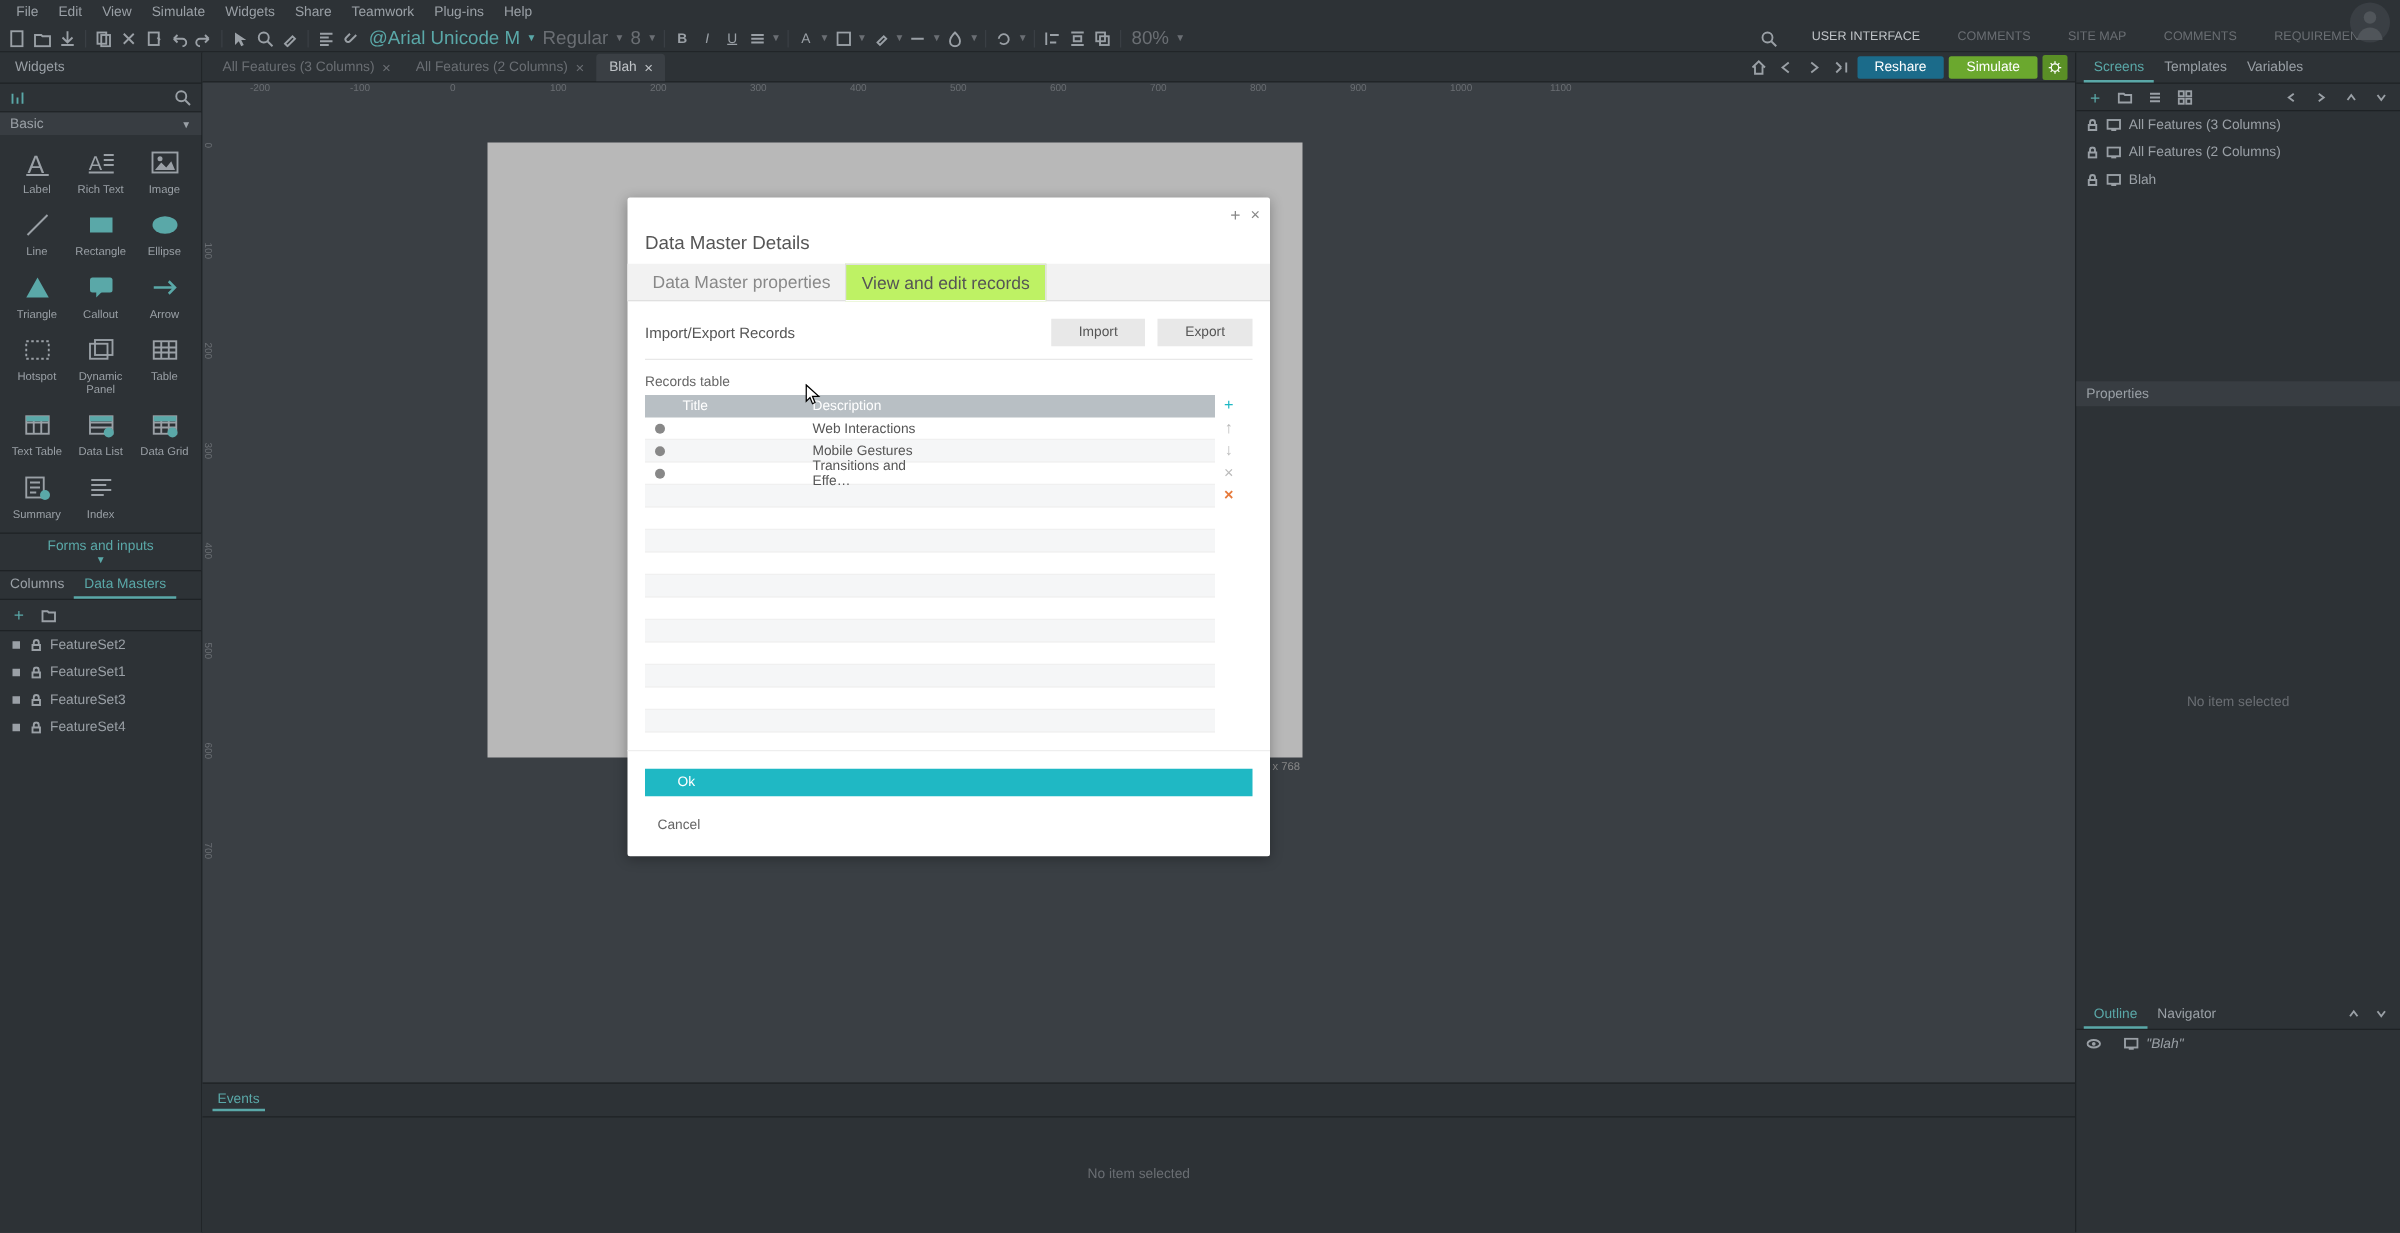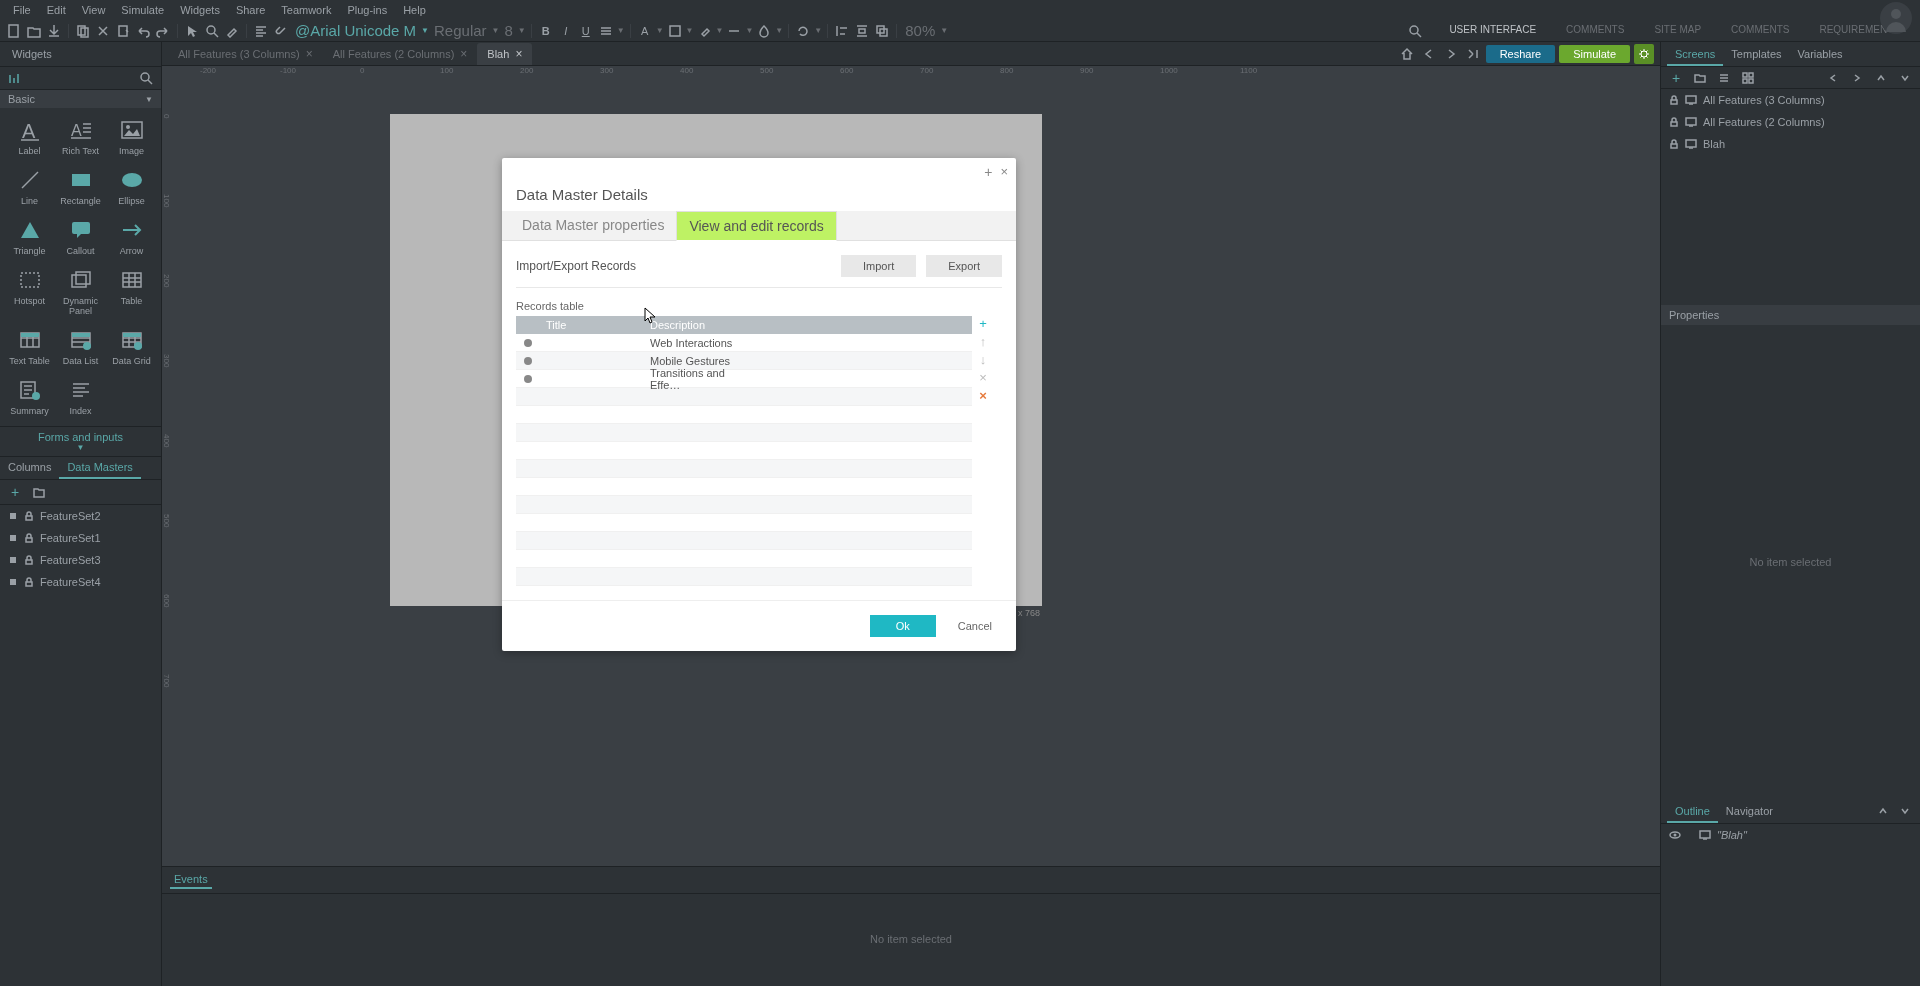--- a/index.html
+++ b/index.html
@@ -77,21 +77,21 @@
 .records-header { display: flex; background: #b8bfc4; color: #fff; font-size: 11px; height: 18px; align-items: center; }
 .rcol-handle { width: 24px; }
 .rcol-title { width: 104px; padding-left: 6px; }
 .rcol-desc { width: 102px; padding-left: 6px; }
 .rcol-rest { flex: 1; }
 .records-row { display: flex; height: 18px; align-items: center; font-size: 11px; border-bottom: 1px solid #f0f0f0;}
 .records-row.alt { background: #f5f6f7; }
 .row-dot { width: 8px; height: 8px; background: #888; border-radius: 50%; margin: 0 auto; }
 .records-side { position: absolute; right: -18px; top: 0; display: flex; flex-direction: column; gap: 4px; align-items: center; }
 .side-icon { width: 14px; height: 14px; display: flex; align-items: center; justify-content: center; cursor: pointer; font-size: 13px; }
-.dialog-footer { display: flex; justify-content: flex-end; padding: 14px; gap: 12px; border-top: 1px solid #eee; }
+.dialog-footer { display: flex; justify-content: flex-end; padding: 14px; gap: 12px; border-top: 1px solid #eee; flex-direction: column; }
 .ok-btn { background: #1fb8c4; color: #fff; padding: 5px 26px; cursor: pointer; font-size: 11px; }
 .cancel-btn { padding: 5px 10px; cursor: pointer; font-size: 11px; color: #666; }
 
 
 .right-panel { width: 260px; background: #2d3236; border-left: 1px solid #1e2225; display: flex; flex-direction: column; }
 .right-tabs { display: flex; border-bottom: 1px solid #1e2225; padding: 2px 6px 0 6px; }
 .right-tab { padding: 4px 8px; font-size: 11px; color: #9aa0a6; cursor: pointer; }
 .right-tab.active { color: #5aa8a8; border-bottom: 2px solid #5aa8a8; }
 .right-toolbar { height: 22px; display: flex; align-items: center; padding: 0 6px; gap: 6px; border-bottom: 1px solid #1e2225; justify-content: space-between;}
 .right-toolbar-left { display: flex; gap: 6px; }

